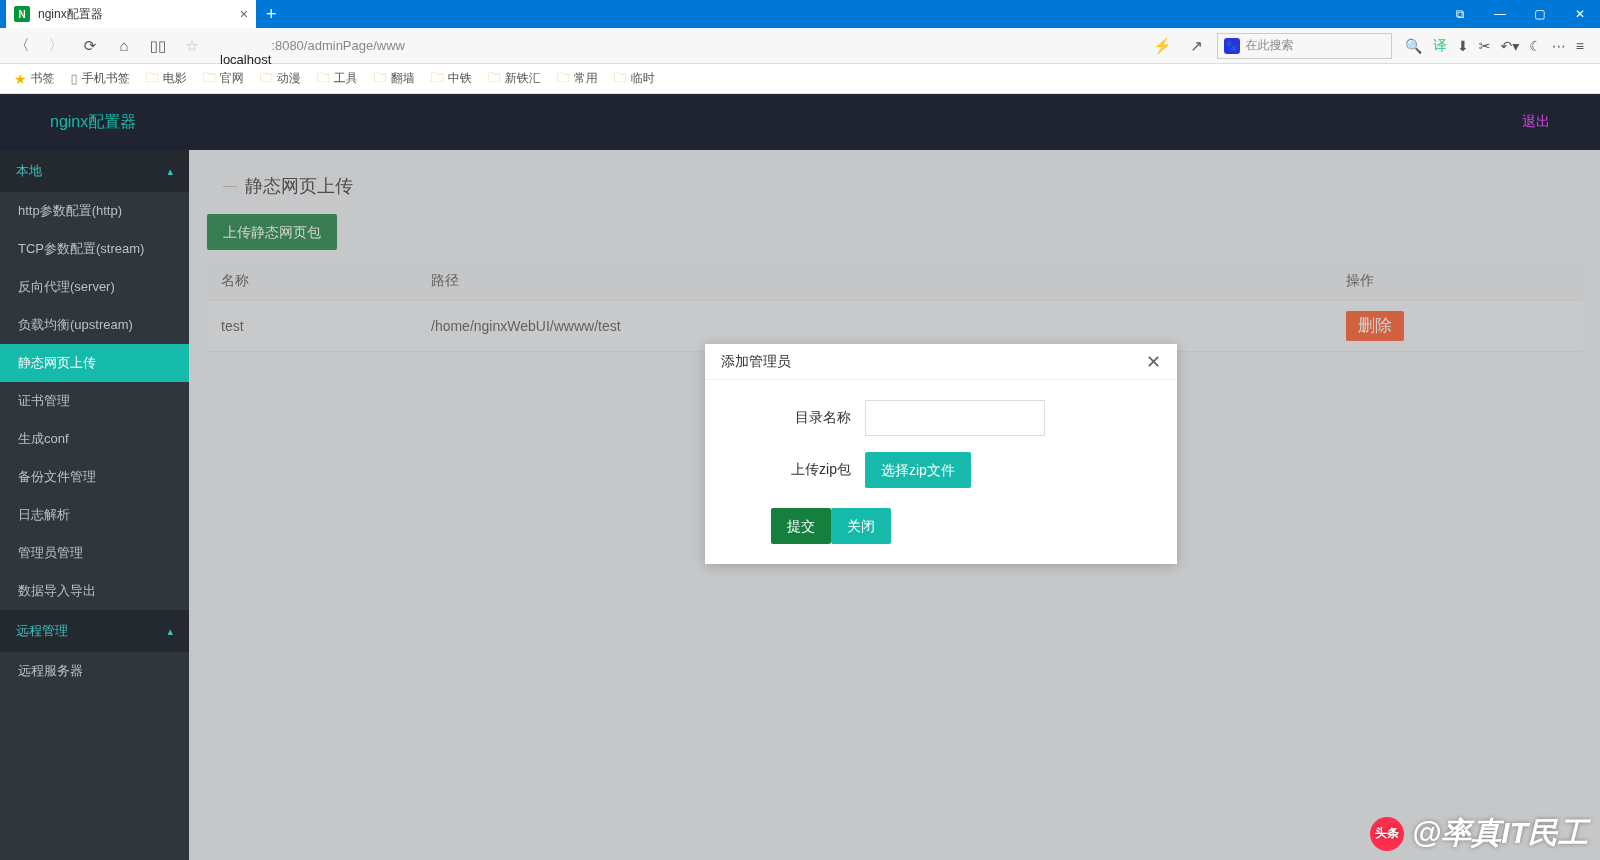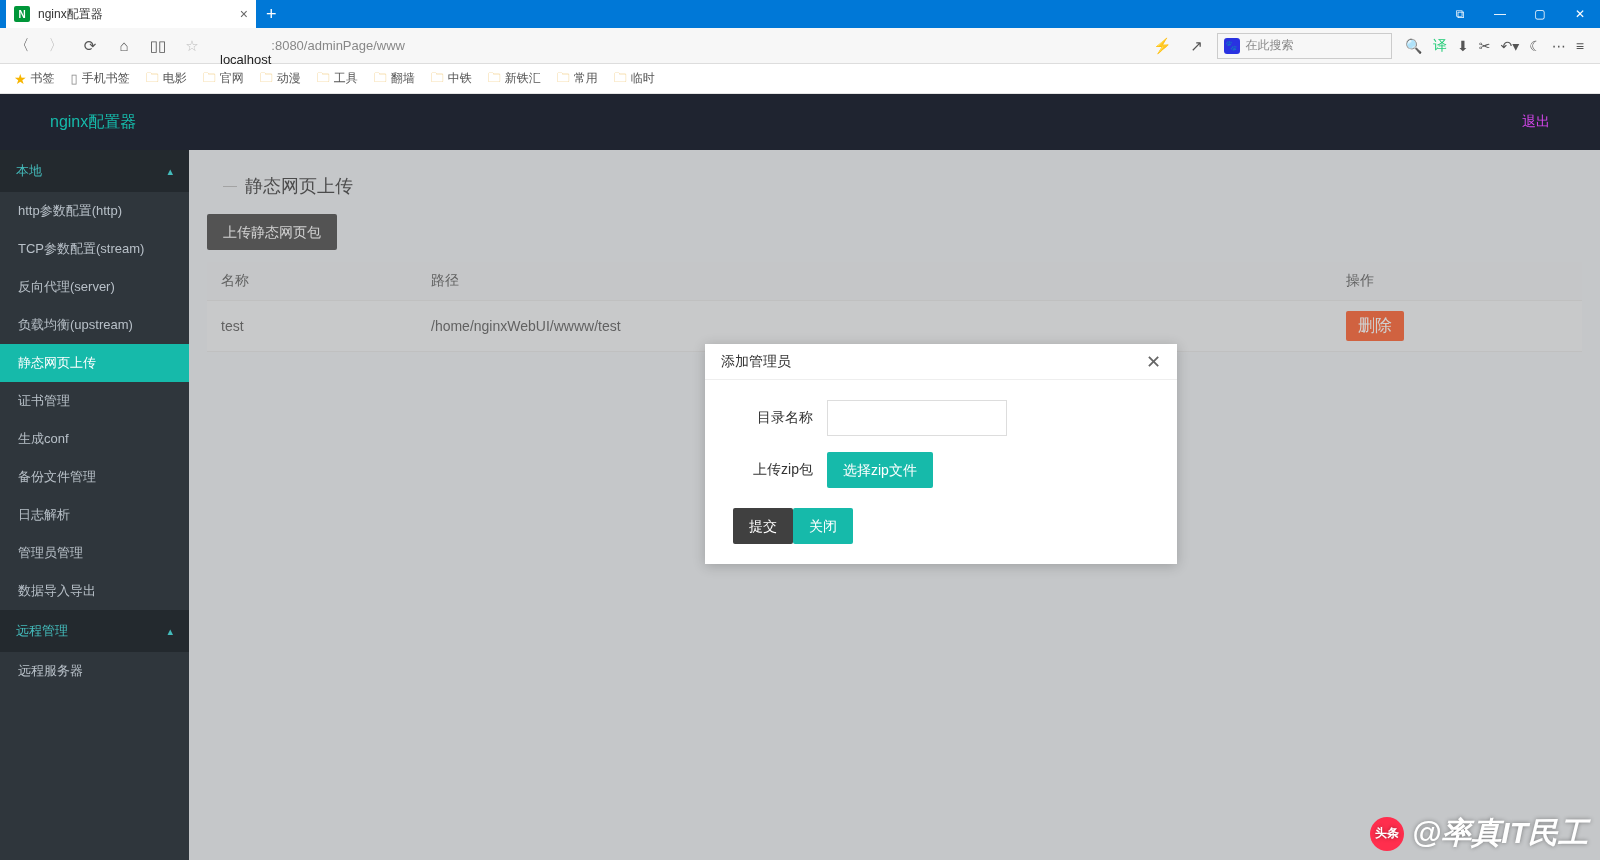--- a/index.html
+++ b/index.html
@@ -42,34 +42,34 @@
     .sb-item { height: 38px; display: flex; align-items: center; padding: 0 18px; cursor: pointer; color: #b8c0c8; }
     .sb-item.active { background: #16baaa; color: #fff; }
     .chevron { font-size: 11px; }
     
     .main { flex: 1; background: #eef1f5; padding: 0; position: relative; }
     .overlay { position: absolute; inset: 0; background: rgba(120,120,120,0.35); }
     .panel { padding: 14px 18px; }
     .panel-title { font-size: 18px; color: #333; padding: 10px 16px 16px; display: flex; align-items: center; }
     .panel-title::before { content: ""; width: 14px; height: 1px; background: #bbb; margin-right: 8px; }
     .btn { display: inline-block; padding: 0 16px; height: 36px; line-height: 36px; font-size: 14px; border: none; cursor: pointer; border-radius: 2px; }
-    .btn-primary { background: #404040; color: #fff; }
+    .btn-primary { background: #15803d; color: #fff; }
     .btn-teal { background: #16baaa; color: #fff; }
     .btn-danger { background: #ff5722; color: #fff; height: 30px; line-height: 30px; padding: 0 12px; font-size: 17px; }
     
     .table { width: 100%; margin-top: 12px; border-collapse: collapse; font-size: 14px; background: #f5f6f8; }
     .table th, .table td { text-align: left; padding: 10px 14px; border-bottom: 1px solid #e6e6e6; color: #555; }
     .table th { background: #eef0f3; font-weight: normal; }
     .table td { background: #f3f4f6; }
     
     
     .dialog { position: absolute; left: 516px; top: 194px; width: 472px; background: #fff; box-shadow: 0 2px 12px rgba(0,0,0,.2); z-index: 10; }
     .dlg-head { height: 36px; display: flex; align-items: center; justify-content: space-between; padding: 0 16px; border-bottom: 1px solid #eee; font-size: 14px; color: #333; }
     .dlg-close { cursor: pointer; color: #666; font-size: 18px; }
-    .dlg-body { padding: 20px 28px; }
+    .dlg-body { padding: 20px 28px; margin-left: 38px; }
     .form-row { display: flex; align-items: center; margin-bottom: 16px; gap: 14px; }
     .form-label { width: 80px; text-align: right; font-size: 14px; color: #333; }
     .form-input { width: 180px; height: 36px; border: 1px solid #ddd; padding: 0 8px; font-size: 14px; }
     .dlg-actions { display: flex; padding-top: 4px; }
     
     .watermark { position: absolute; right: 12px; bottom: 6px; font-size: 30px; font-weight: 700; color: #fff; text-shadow: 0 0 4px rgba(0,0,0,.4); font-style: italic; display:flex; align-items:center; gap:8px; }
     .wm-logo { width: 34px; height: 34px; border-radius: 50%; background: #ff2e4d; color:#fff; display:flex; align-items:center; justify-content:center; font-size:12px; font-style:normal; font-weight:bold; }
   </style>
 </head>
 <body>

